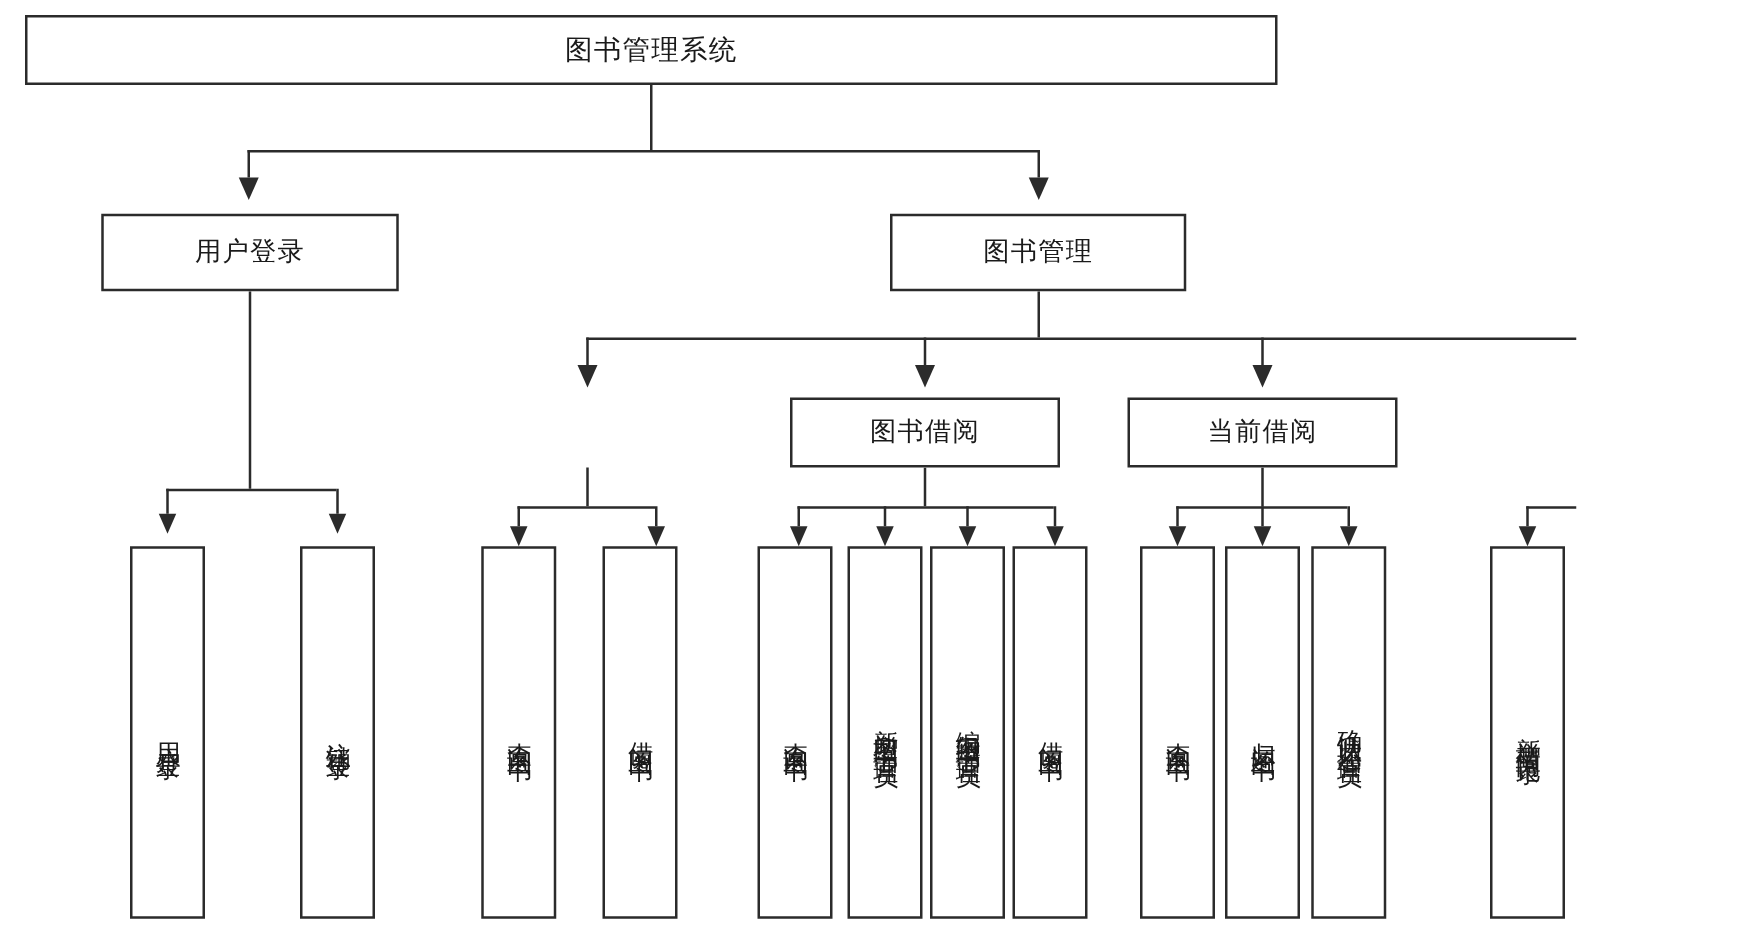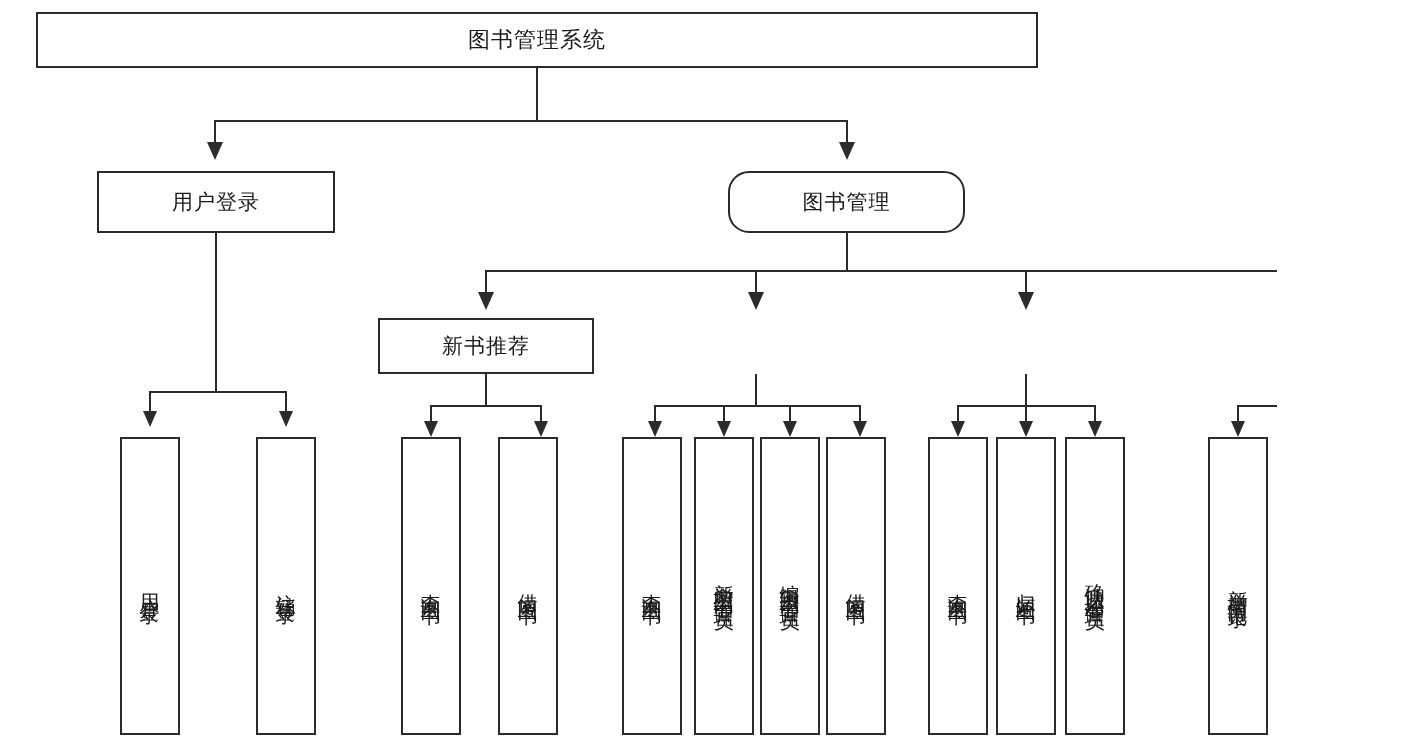--- a/index.html
+++ b/index.html
@@ -4,21 +4,20 @@
 <style>
   html,body{margin:0;padding:0;background:#ffffff;}
   body{font-family:"Liberation Sans","DejaVu Sans",sans-serif;}
 
   #canvas{
     position:relative;
     width:1261px;
     height:747px;
     background:#ffffff;
     overflow:hidden;
-    margin-left:16px;
   }
 
   
   .node{
     position:absolute;
     box-sizing:border-box;
     background:#ffffff;
     border:2px solid #2b2b2b;
     display:flex;
     align-items:center;
@@ -107,21 +106,21 @@
   <div class="hline" style="left:198px;top:120px;width:634px;"></div>
   <div class="vline" style="left:198px;top:120px;height:22px;"></div>
   <div class="vline" style="left:830px;top:120px;height:22px;"></div>
   <div class="arrow" style="left:191px;top:142px;"></div>
   <div class="arrow" style="left:823px;top:142px;"></div>
 
   <div class="node h" style="left:81px;top:171px;width:238px;height:62px;">
     <span class="label">用户登录</span>
   </div>
 
-  <div class="node h" style="left:712px;top:171px;width:237px;height:62px;border-radius:21px;">
+  <div class="node h" style="left:712px;top:171px;width:237px;height:62px;">
     <span class="label">图书管理</span>
   </div>
 
   <div class="vline" style="left:199px;top:233px;height:158px;"></div>
   <div class="hline" style="left:133px;top:391px;width:136px;"></div>
   <div class="vline" style="left:133px;top:391px;height:20px;"></div>
   <div class="vline" style="left:269px;top:391px;height:20px;"></div>
   <div class="arrow small" style="left:127px;top:411px;"></div>
   <div class="arrow small" style="left:263px;top:411px;"></div>
 
@@ -129,22 +128,25 @@
   <div class="hline" style="left:469px;top:270px;width:810px;"></div>
   <div class="vline" style="left:469px;top:270px;height:22px;"></div>
   <div class="vline" style="left:739px;top:270px;height:22px;"></div>
   <div class="vline" style="left:1009px;top:270px;height:22px;"></div>
   <div class="vline" style="left:1279px;top:270px;height:22px;"></div>
   <div class="arrow" style="left:462px;top:292px;"></div>
   <div class="arrow" style="left:732px;top:292px;"></div>
   <div class="arrow" style="left:1002px;top:292px;"></div>
   <div class="arrow" style="left:1272px;top:292px;"></div>
 
-  <div class="node h" style="left:362px;top:318px;width:216px;height:56px;">
-    <span class="label">新书推荐</span>
+  <div class="node h" style="left:632px;top:318px;width:216px;height:56px;">
+    <span class="label">图书借阅</span>
+  </div>
+  <div class="node h" style="left:902px;top:318px;width:216px;height:56px;">
+    <span class="label">当前借阅</span>
   </div>
 
   <div class="vline" style="left:469px;top:374px;height:31px;"></div>
   <div class="hline" style="left:414px;top:405px;width:110px;"></div>
   <div class="vline" style="left:414px;top:405px;height:16px;"></div>
   <div class="vline" style="left:524px;top:405px;height:16px;"></div>
   <div class="arrow small" style="left:408px;top:421px;"></div>
   <div class="arrow small" style="left:518px;top:421px;"></div>
 
   <div class="vline" style="left:739px;top:374px;height:31px;"></div>

